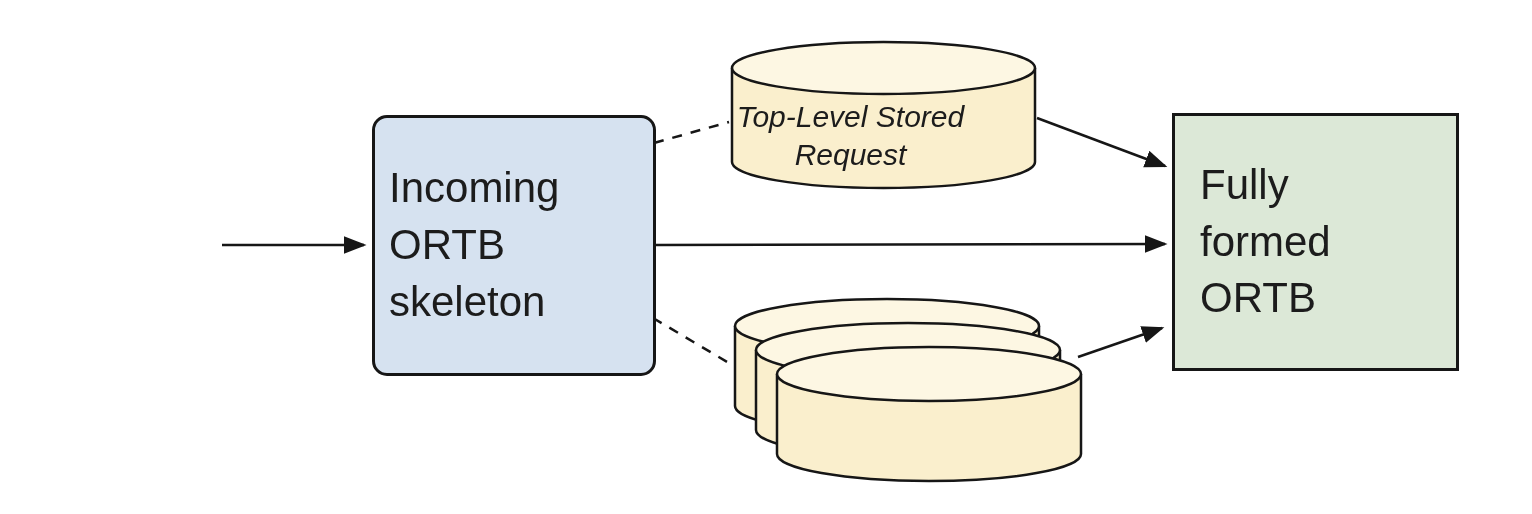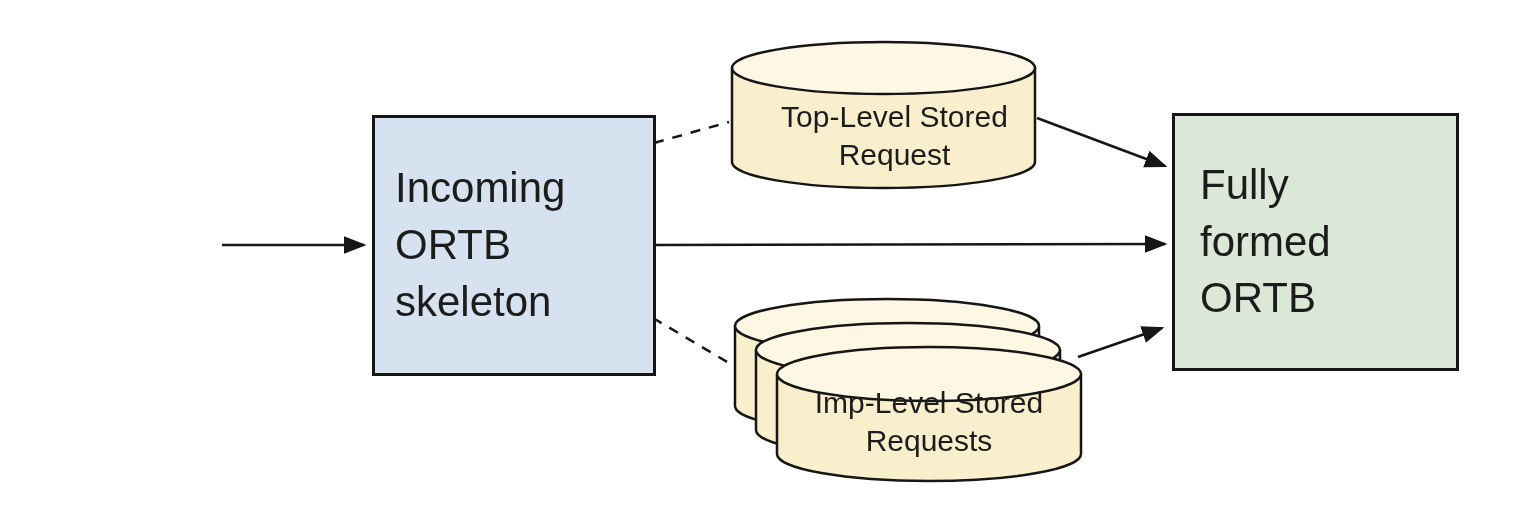--- a/index.html
+++ b/index.html
@@ -40,42 +40,44 @@
     font-size: 42px;
     line-height: 1.35;
     color: #1c1c1c;
   }
   .box-blue {
     left: 372px;
     top: 115px;
     width: 284px;
     height: 261px;
     background: #d6e2f0;
-    padding-left: 20px;
+    padding-left: 14px;
+    border-radius: 15px;
   }
   .box-green {
     left: 1172px;
     top: 113px;
     width: 287px;
     height: 258px;
     background: #dce8d7;
     padding-left: 25px;
   }
   .cyl-label {
     position: absolute;
     text-align: center;
     font-size: 30px;
     line-height: 1.25;
     color: #1c1c1c;
     white-space: pre-line;
   }
   .cyl-label-top {
-    left: 760px;
+    left: 716px;
     top: 98px;
     width: 269px;
+    font-style: italic;
   }
   .cyl-label-imp {
     left: 777px;
     top: 384px;
     width: 304px;
   }
 </style>
 </head>
 <body>
 
@@ -128,16 +130,14 @@
 
   <div class="box box-green">
     <span style="white-space: pre-line;">Fully
 formed
 ORTB</span>
   </div>
 
   <div class="cyl-label cyl-label-top">Top-Level Stored
 Request</div>
 
-  <div class="cyl-label cyl-label-imp">Imp-Level Stored
-Requests</div>
 
 </div>
 
 </body></html>

